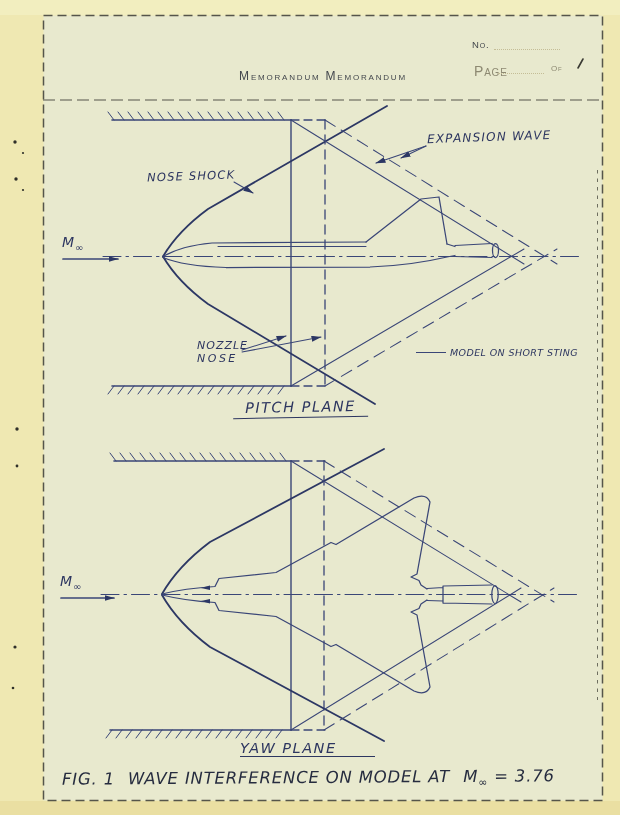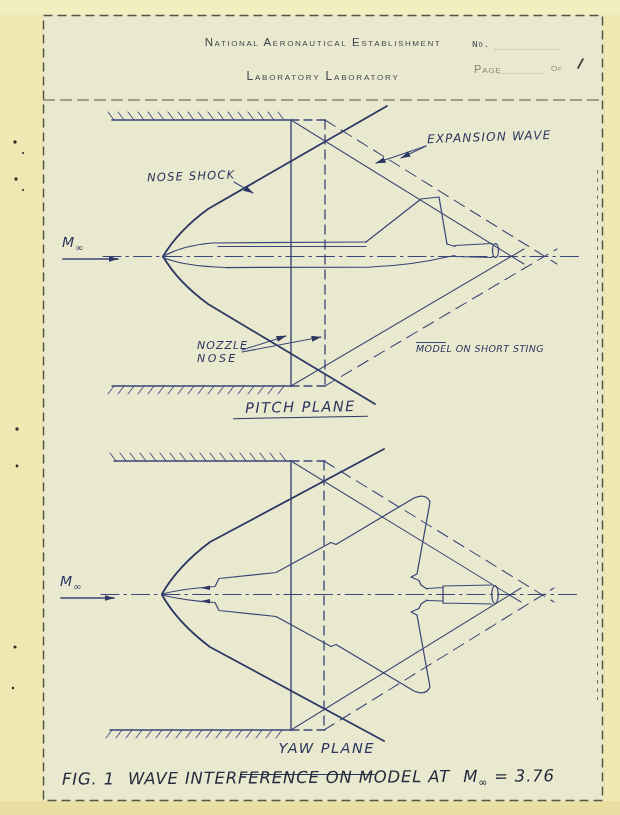--- a/index.html
+++ b/index.html
@@ -10,43 +10,43 @@
     position:relative;overflow:hidden;
   }
   #page{position:absolute;left:0;top:0;width:620px;height:815px;}
   #art{position:absolute;left:0;top:0;z-index:1;}
   .txt{position:absolute;z-index:2;white-space:nowrap;}
 
   
   .typed{color:var(--typed_ink,#42464c);font-variant:small-caps;}
   .inst{left:43px;top:36px;width:560px;text-align:center;font-size:11.5px;letter-spacing:1.6px;}
   .docl{left:43px;top:69px;width:560px;text-align:center;font-size:12px;letter-spacing:1.8px;}
-  .nol{left:472px;top:39px;font-size:9.5px;letter-spacing:0.8px;font-family:Liberation Mono, monospace;}
-  .pagel{left:474px;top:63px;font-size:11px;letter-spacing:0.8px;color:#8d8972;}
+  .nol{left:472px;top:39px;font-size:9.5px;letter-spacing:0.8px;}
+  .pagel{left:474px;top:63px;font-size:14px;letter-spacing:0.8px;color:#8d8972;}
   .ofl{left:551px;top:64px;font-size:8px;letter-spacing:0.8px;color:#8d8972;text-align:right;}
   .fieldline{position:absolute;z-index:2;border-bottom:1px dotted #c4bd96;height:1px;}
 
   
   .hand{font-family:"DejaVu Sans",sans-serif;font-style:italic;color:var(--label_ink,#2d3660);}
   .noseshock{left:147px;top:169px;font-size:11.5px;letter-spacing:1.2px;transform:rotate(-2deg);}
   .expwave{left:427px;top:130px;font-size:12px;letter-spacing:1.2px;transform:rotate(-2deg);}
   .nozzle{left:184px;top:339px;font-size:11px;letter-spacing:1px;line-height:13px;white-space:normal;width:70px;margin-left:13px;}
   .nozzle .l2{letter-spacing:2.5px;}
   .mach{font-size:14px;letter-spacing:1px;}
   .mach sub{font-size:10px;}
   .machpitch{left:62px;top:234px;}
   .machyaw{left:60px;top:573px;}
   .legend{left:416px;top:342px;font-size:9.5px;letter-spacing:0.4px;}
-  .legrow{display:flex;align-items:flex-start;height:21px;flex-direction:column;}
+  .legrow{display:flex;align-items:center;height:21px;}
   .legsample{display:inline-block;width:30px;margin-right:4px;border-top:1.6px solid var(--ink,#3a4677);}
   .legsample.dashed{border-top-style:dashed;}
   .ptitle{left:233px;top:399px;width:135px;text-align:center;font-size:14.5px;letter-spacing:1.5px;
           border-bottom:1.6px solid var(--label_ink,#2d3660);padding-bottom:2px;transform:rotate(-1deg);}
-  .ytitle{left:240px;top:740px;width:135px;text-align:right;font-size:14.5px;letter-spacing:1.5px;
-          border-bottom:1.6px solid var(--label_ink,#2d3660);padding-bottom:18px;}
+  .ytitle{left:240px;top:740px;width:135px;text-align:left;font-size:14.5px;letter-spacing:1.5px;
+          border-bottom:1.6px solid var(--label_ink,#2d3660);padding-bottom:0;}
   .caption{left:62px;top:768px;font-size:16.5px;letter-spacing:0.8px;color:var(--caption_ink,#262c3f);
            display:flex;align-items:baseline;gap:13px;transform:rotate(-0.4deg);}
   .caption .cm sub{font-size:11px;}
 
   
   .ln{fill:none;stroke:var(--ink,#3a4677);stroke-width:1.25;stroke-linecap:round;stroke-linejoin:round;}
   .thick{stroke:var(--ink_dark,#2c3764);stroke-width:1.8;}
   .wall{stroke-width:1.6;}
   .hatch{stroke-width:1;}
   .thin{stroke-width:1.05;}
@@ -163,22 +163,21 @@
       <polygon class="arrowfill" points="201,588 210,585.5 210,590"></polygon>
       <polygon class="arrowfill" points="201,601 210,599 210,603.5"></polygon>
       <path class="ln" d="M427,588.5 L443,587.5 M427,600.5 L443,601 M443,586 L492,585 M443,603 L492,604 M443,586 V603"></path>
       <ellipse class="ln" cx="495" cy="594.5" rx="3.2" ry="9"></ellipse>
     </g>
 
     <path class="ln" style="stroke-width:1.7" marker-end="url(#ah)" d="M61,598 L114,598"></path>
   </g>
 </svg>
 
-  <div class="txt typed inst">National Aeronautical Establishment</div>
-  <div class="txt typed docl">Laboratory Laboratory</div>
+  <div class="txt typed docl">Memorandum Memorandum</div>
   <div class="txt typed nol">No.</div>
   <div class="fieldline" style="left:494px;top:48px;width:66px;"></div>
   <div class="txt typed pagel">Page</div>
   <div class="fieldline" style="left:498px;top:72px;width:46px;"></div>
   <div class="txt typed ofl">Of</div>
 
   <div class="txt hand noseshock">NOSE SHOCK</div>
   <div class="txt hand expwave">EXPANSION WAVE</div>
   <div class="txt hand nozzle">
     <div>NOZZLE</div>

